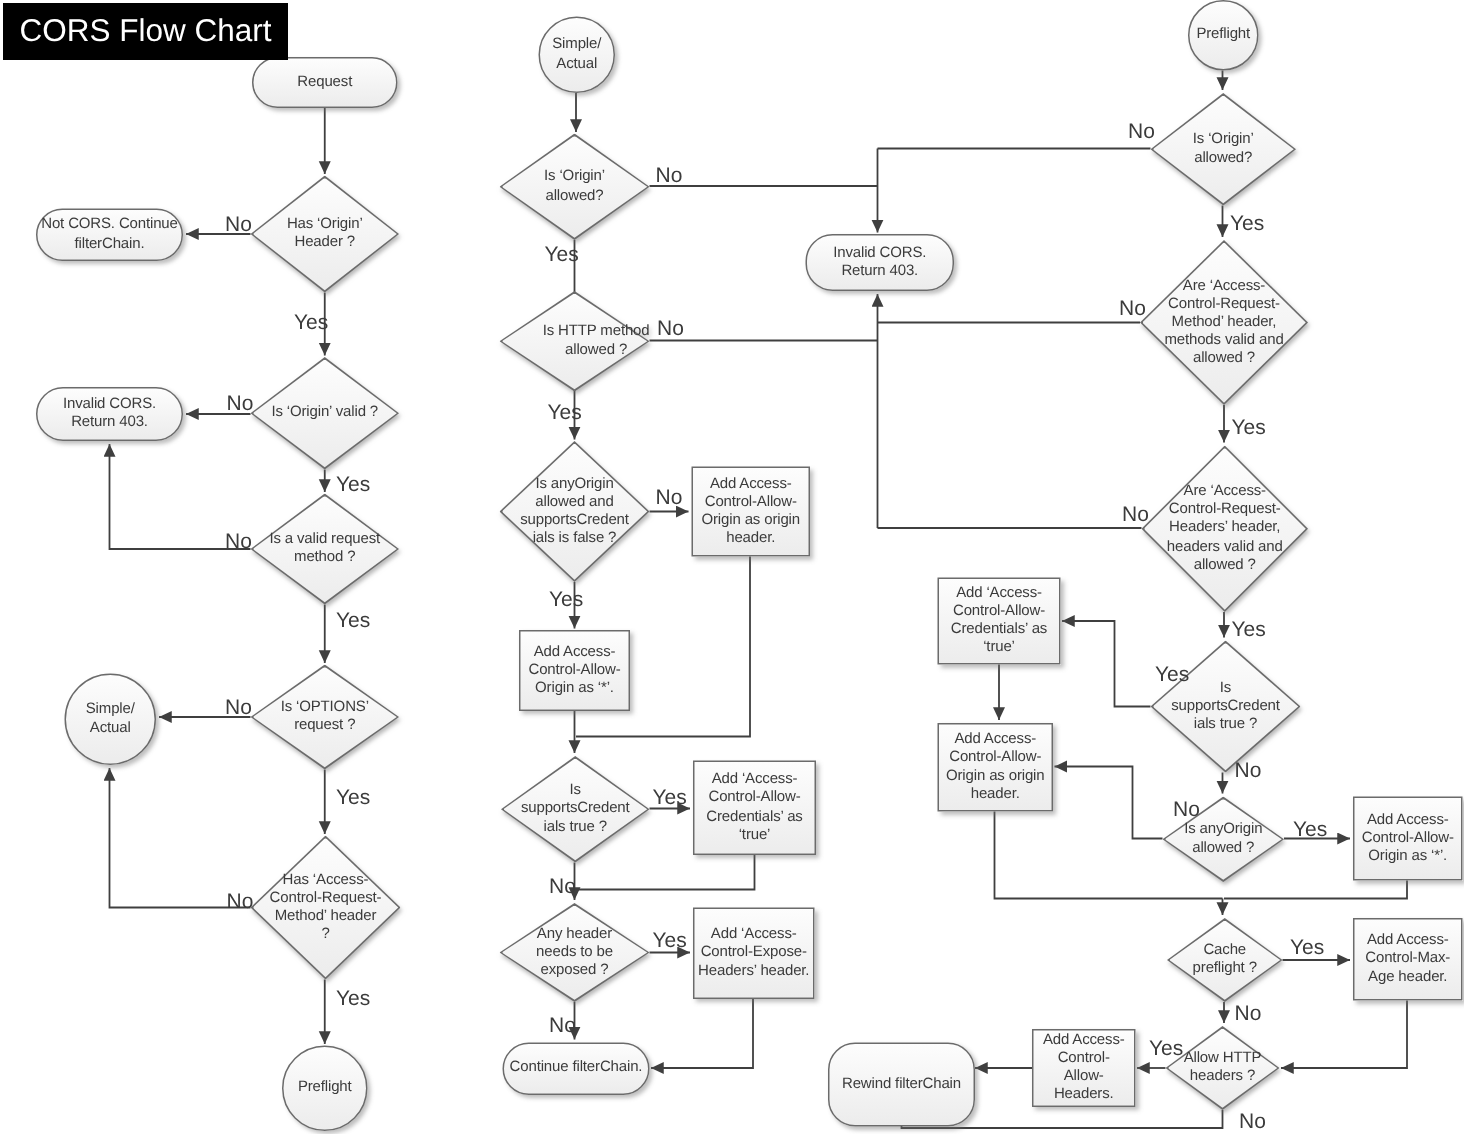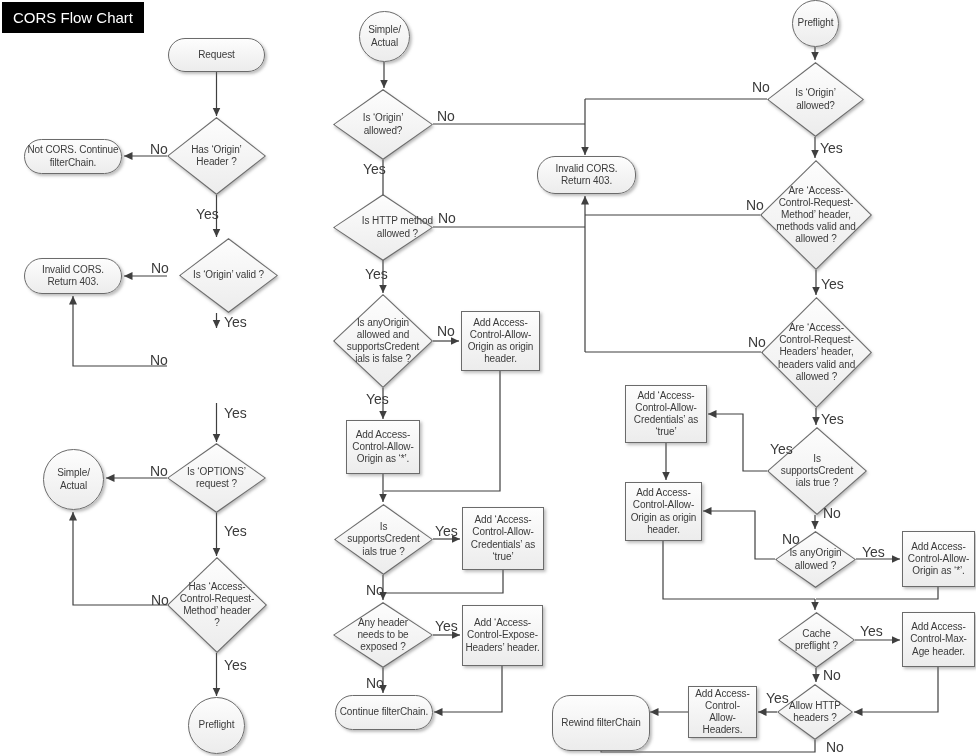--- a/index.html
+++ b/index.html
@@ -21,21 +21,21 @@
   }
   .stadium{border-radius:18px;}
   .circle{border-radius:50%;}
   .diamond{filter:drop-shadow(1.5px 2px 1.5px rgba(110,110,110,.5));}
   .d-out,.d-in{position:absolute;display:block;}
   .d-out{inset:0;background:#6b6b6b;clip-path:polygon(50% 0,100% 50%,50% 100%,0 50%);}
   .d-in{inset:1.5px;background:linear-gradient(180deg,#fdfdfd 0%,#ececec 100%);clip-path:polygon(50% 0,100% 50%,50% 100%,0 50%);}
   .elabel{position:absolute;z-index:3;font-size:14px;color:#3b3b3b;white-space:pre;}
   .title{
     position:absolute;left:2px;top:2px;z-index:4;background:#000;color:#fff;
-    font-size:15px;padding:7px 11px;white-space:pre;
+    font-size:21px;padding:7px 11px;white-space:pre;
   }
 </style>
 </head>
 <body>
 
 <div id="canvas">
 
   <svg class="wires" width="976" height="756" viewBox="0 0 976 756">
     <defs>
       <marker id="arr" markerUnits="userSpaceOnUse" markerWidth="10" markerHeight="9" refX="8.5" refY="4" orient="auto">
@@ -105,28 +105,34 @@
     <span class="lbl">Has ‘Origin’
 Header ?</span>
     </div>
   <div class="node stadium" style="left:168px;top:38px;width:97px;height:34px;">
     <span class="lbl">Request</span>
     </div>
   <div class="node stadium" style="left:24px;top:139px;width:98px;height:35px;">
     <span class="lbl">Not CORS. Continue
 filterChain.</span>
     </div>
-  <div class="node diamond" style="left:179px;top:238px;width:99px;height:75px;">
+  <div class="node diamond" style="left:167px;top:238px;width:99px;height:75px;">
     <i class="d-out"></i>
       <i class="d-in"></i>
     <span class="lbl">Is ‘Origin’ valid ?</span>
     </div>
   <div class="node stadium" style="left:24px;top:258px;width:98px;height:36px;">
     <span class="lbl">Invalid CORS.
 Return 403.</span>
+    </div>
+  <div class="node diamond" style="left:167px;top:329px;width:99px;height:74px;">
+    <i class="d-out"></i>
+      <i class="d-in"></i>
+    <span class="lbl">Is a valid request
+method ?</span>
     </div>
   <div class="node diamond" style="left:167px;top:443px;width:99px;height:70px;">
     <i class="d-out"></i>
       <i class="d-in"></i>
     <span class="lbl">Is ‘OPTIONS’
 request ?</span>
     </div>
   <div class="node circle" style="left:43px;top:449px;width:61px;height:61px;">
     <span class="lbl">Simple/
 Actual</span>

